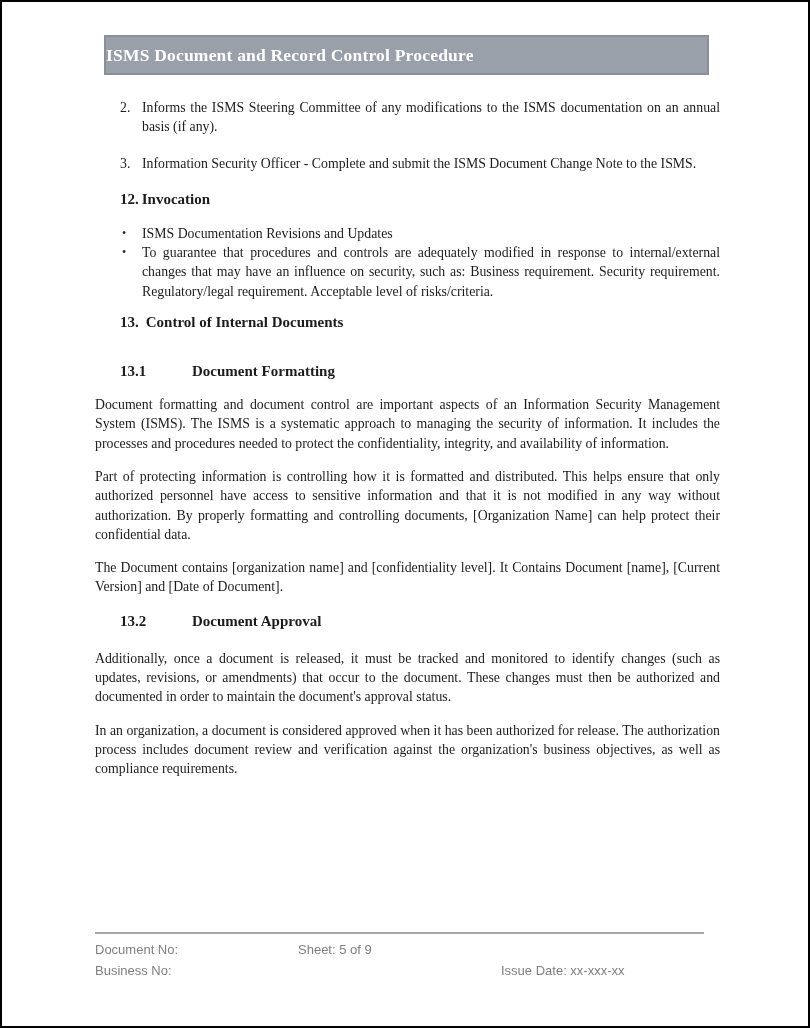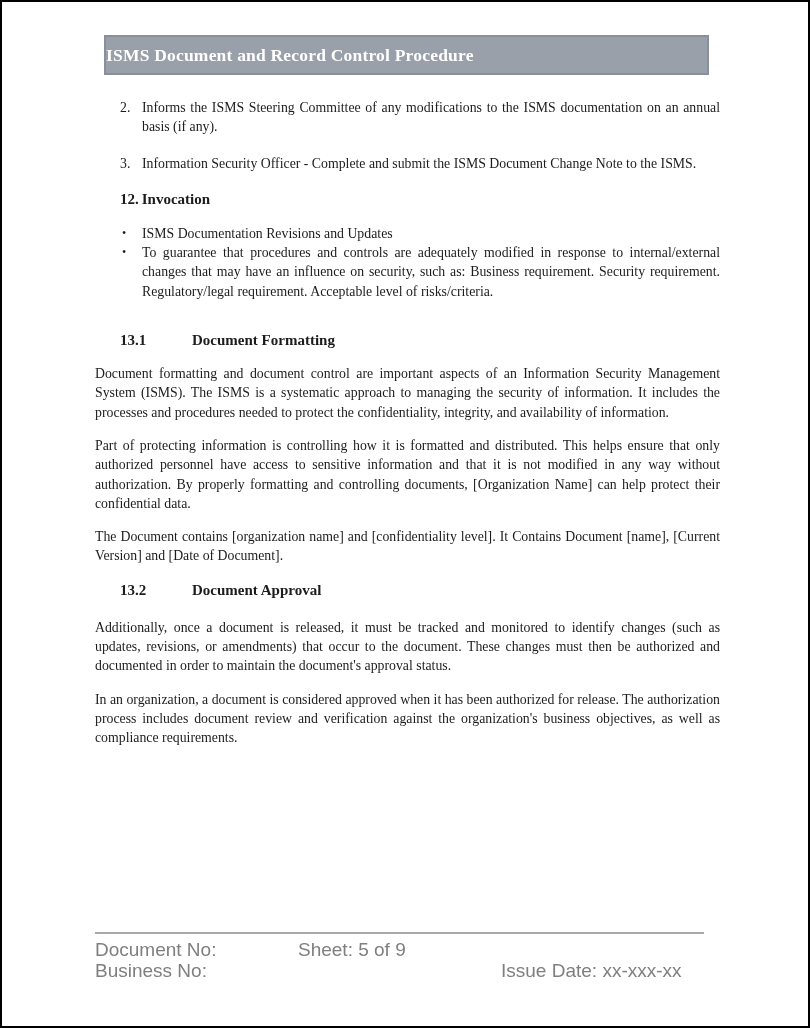--- a/index.html
+++ b/index.html
@@ -94,21 +94,21 @@
   .mt-h131  { margin-top: 29px; }
   .mt-h132  { margin-top: 14px; }
   .mt-p     { margin-top: 14px; }
   .mt-p-lg  { margin-top: 18px; }
   .footer {
     position: absolute;
     left: 93px;
     top: 930px;
     width: 609px;
     font-family: "Liberation Sans", sans-serif;
-    font-size: 19px;
+    font-size: 13px;
     color: #7f7f7f;
     border-top: 2px solid #a8a8a8;
     padding-top: 5px;
   }
   .footer-row {
     display: flex;
     height: 21px;
     align-items: center;
   }
   .footer-row .cell-left   { flex: 1; text-align: left; }
@@ -145,20 +145,23 @@
       <div class="bullet-item">
         <span class="bullet-glyph">•</span>
         <div>ISMS Documentation Revisions and Updates</div>
       </div>
       <div class="bullet-item">
         <span class="bullet-glyph">•</span>
         <div>To guarantee that procedures and controls are adequately modified in response to internal/external changes that may have an influence on security, such as: Business requirement. Security requirement. Regulatory/legal requirement. Acceptable level of risks/criteria.</div>
       </div>
     </div>
 
+    <div class="heading1 mt-h13">
+      <span class="h-num h-num-sp">13.</span><span>Control of Internal Documents</span>
+    </div>
 
     <div class="heading2 mt-h131">
       <span class="h-num">13.1</span><span>Document Formatting</span>
     </div>
 
     <div class="body-para mt-p">Document formatting and document control are important aspects of an Information Security Management System (ISMS). The ISMS is a systematic approach to managing the security of information. It includes the processes and procedures needed to protect the confidentiality, integrity, and availability of information.</div>
     <div class="body-para mt-p">Part of protecting information is controlling how it is formatted and distributed. This helps ensure that only authorized personnel have access to sensitive information and that it is not modified in any way without authorization. By properly formatting and controlling documents, [Organization Name] can help protect their confidential data.</div>
     <div class="body-para mt-p">The Document contains [organization name] and [confidentiality level]. It Contains Document [name], [Current Version] and [Date of Document].</div>
 
     <div class="heading2 mt-h132">

